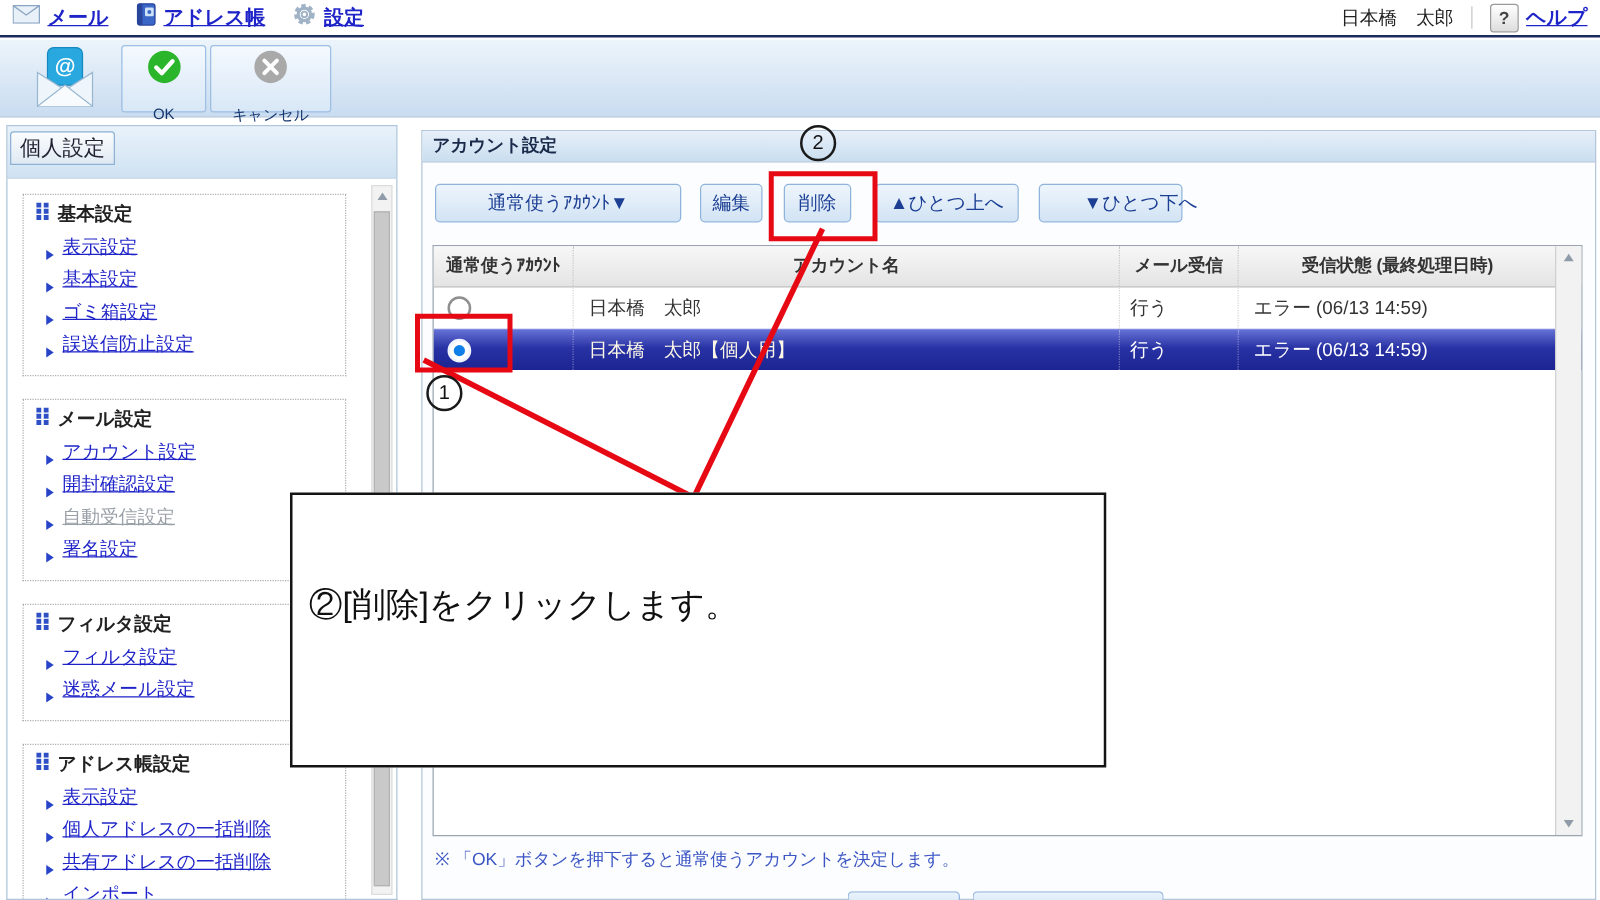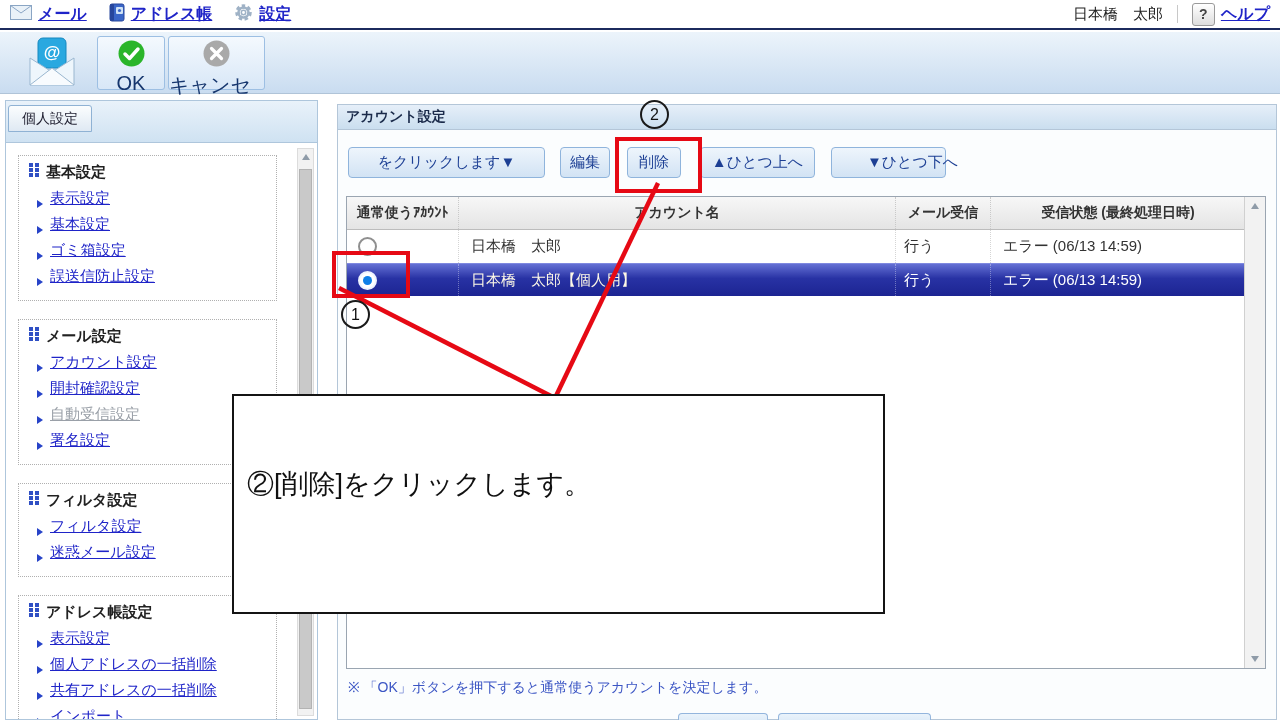--- a/index.html
+++ b/index.html
@@ -17,30 +17,30 @@
   .helpbox{width:21px;height:21px;border:1px solid #9a9a9a;border-radius:3px;
            background:linear-gradient(#fff,#ddd);display:flex;align-items:center;justify-content:center;
            font-size:14px;font-weight:bold;color:#444;margin-right:6px;cursor:pointer;}
   
   .toolbar{position:absolute;left:0;top:32px;width:1280px;height:61px;
            background:linear-gradient(#ecf4fb,#c9dcf0);border-bottom:1px solid #b0c4d8;}
   .mail-logo{position:absolute;left:26px;top:4px;}
   .tbtn{position:absolute;top:4px;height:54px;box-sizing:border-box;border:1px solid #9dbfe3;border-radius:3px;
         background:linear-gradient(#f4f9fe,#d8e7f7);display:flex;flex-direction:column;align-items:center;
         justify-content:flex-start;padding-top:3px;cursor:pointer;}
-  .tbtn .lbl{font-size:20px;color:#16366e;margin-top:1px;}
+  .tbtn .lbl{font-size:12px;color:#16366e;margin-top:12px;text-align:center;}
   .tbtn-ok{left:97px;width:68px;}
   .tbtn-cancel{left:168px;width:97px;}
   
   .sidebar{position:absolute;left:5px;top:100px;width:313px;height:620px;}
   .tabband{position:absolute;left:0;top:0;width:313px;height:43px;box-sizing:border-box;
            background:linear-gradient(#e9f2fa,#cfe2f2);border:1px solid #aec6dc;}
   .tab{position:absolute;left:3px;top:5px;width:84px;height:27px;box-sizing:border-box;
        background:linear-gradient(#fbfdfe,#dfe9f3);border:1px solid #8fb2d4;border-radius:3px 3px 0 0;
-       display:flex;align-items:center;justify-content:center;font-size:14px;color:#223;cursor:pointer;}
+       display:flex;align-items:center;justify-content:center;font-size:17px;color:#223;cursor:pointer;}
   .side-content{position:absolute;left:0;top:43px;width:313px;height:577px;box-sizing:border-box;
                 background:#fff;border:1px solid #aec6dc;border-top:none;padding:12px 0 0 8px;overflow:hidden;}
   .group{border:1px dotted #b0b0b0;padding:6px 6px 8px 10px;margin:0 40px 18px 4px;}
   .group-title{display:flex;align-items:center;gap:7px;font-size:15px;font-weight:bold;color:#222;
                margin-bottom:4px;line-height:20px;}
   .side-link{display:flex;align-items:flex-end;gap:7px;margin:6px 0 6px 8px;line-height:20px;cursor:pointer;}
   .side-link .txt{font-size:15px;color:#1f24c8;text-decoration:underline;}
   .side-link.disabled .txt{color:#9aa0a8;}
   .bullet{width:0;height:0;border-top:4px solid transparent;border-bottom:4px solid transparent;
           border-left:6px solid #2743c8;}
@@ -305,21 +305,21 @@
             <span class="tri-up"></span>
           </div>
         <div class="sthumb"></div>
       </div>
     </div>
   </div>
 
   <div class="main">
     <div class="main-header">アカウント設定</div>
 
-    <div class="mbtn btn-create">をクリックします▼</div>
+    <div class="mbtn btn-create">通常使うｱｶｳﾝﾄ▼</div>
     <div class="mbtn btn-edit">編集</div>
     <div class="mbtn btn-delete">削除</div>
     <div class="mbtn btn-up">▲ひとつ上へ</div>
     <div class="mbtn btn-down">▼ひとつ下へ</div>
 
     <div class="acct-table">
       <div class="thead">
         <div class="th c1">通常使うｱｶｳﾝﾄ</div>
         <div class="th c2">アカウント名</div>
         <div class="th c3">メール受信</div>

